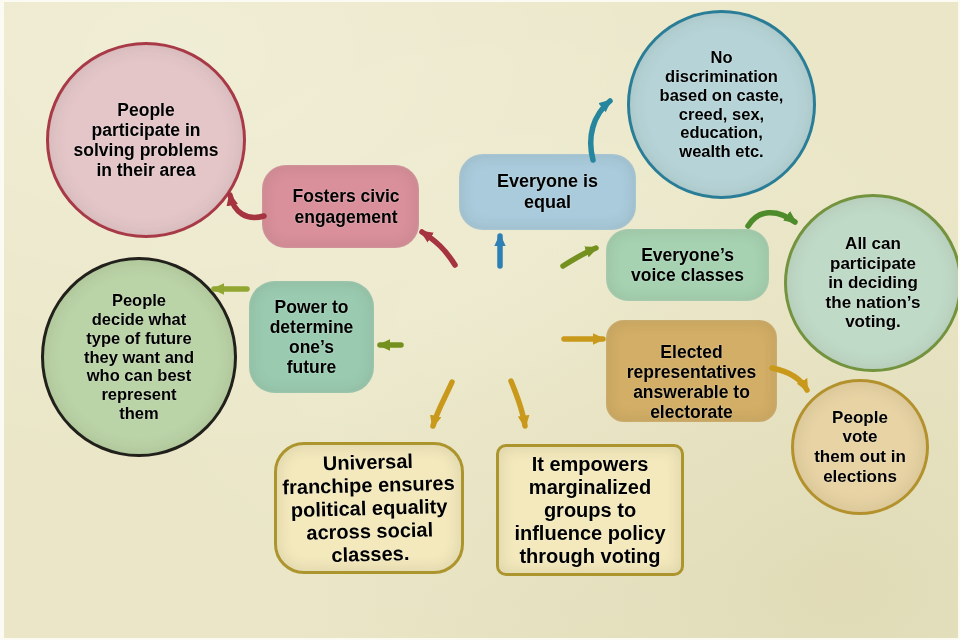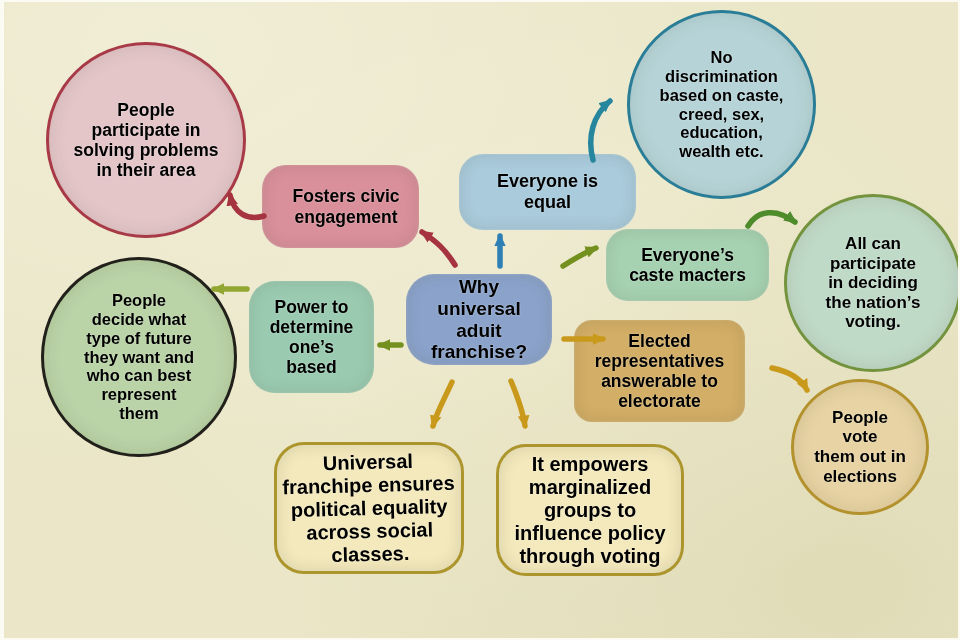--- a/index.html
+++ b/index.html
@@ -32,23 +32,23 @@
   .circ{border-radius:50%;box-shadow:inset 0 0 18px rgba(60,50,20,.12);}
   .outlined{border-style:solid;}
   svg.arrows{position:absolute;left:0;top:0;pointer-events:none;}
 
   
   #n-center   {left:402px;top:272px;width:146px;height:91px;border-radius:28px;font-size:19px;}
   #n-equal    {left:455px;top:152px;width:177px;height:76px;border-radius:24px;font-size:18px;}
   #n-fosters  {left:258px;top:163px;width:157px;height:83px;border-radius:24px;font-size:17.5px;padding-left:11px;}
   #n-power    {left:245px;top:279px;width:125px;height:112px;border-radius:26px;font-size:17.5px;}
   #n-voice    {left:602px;top:227px;width:163px;height:72px;border-radius:22px;font-size:17.5px;}
-  #n-elected  {left:570px;top:318px;width:171px;height:102px;border-radius:18px;font-size:17.5px;}
+  #n-elected  {left:602px;top:318px;width:171px;height:102px;border-radius:18px;font-size:17.5px;align-items:flex-end;}
   #n-universal{left:270px;top:440px;width:190px;height:132px;border-radius:30px;border-width:3px;font-size:20px;}
-  #n-empowers {left:492px;top:442px;width:188px;height:132px;border-radius:30px;border-width:3px;font-size:20px;}
+  #n-empowers {left:492px;top:442px;width:188px;height:132px;border-radius:10px;border-width:3px;font-size:20px;}
   #n-participate{left:42px;top:40px;width:200px;height:196px;border-width:3px;font-size:17.5px;}
   #n-nodiscrim {left:623px;top:8px;width:189px;height:189px;border-width:3px;font-size:16.5px;}
   #n-decide    {left:37px;top:255px;width:196px;height:200px;border-width:3.5px;font-size:16.5px;}
   #n-allcan    {left:780px;top:192px;width:178px;height:178px;border-width:3px;font-size:17px;}
   #n-voteout   {left:787px;top:377px;width:138px;height:136px;border-width:3px;font-size:17px;}
   #n-universal .label{transform:rotate(-1.5deg);}
 </style>
 </head>
 <body>
 
@@ -98,37 +98,31 @@
   <div class="node rrect" id="n-fosters" style="background-color: rgb(217, 144, 155);">
     <div class="label">Fosters civic
 engagement</div>
   </div>
 
   <div class="node rrect" id="n-equal" style="background-color: rgb(169, 203, 220);">
     <div class="label">Everyone is
 equal</div>
   </div>
 
-  <div class="node rrect" id="n-center" style="background-color: rgb(139, 163, 203);">
-    <div class="label">Why
-universal
-aduit
-franchise?</div>
-  </div>
 
   <div class="node rrect" id="n-power" style="background-color: rgb(154, 203, 177);">
     <div class="label">Power to
 determine
 one’s
-based</div>
+future</div>
   </div>
 
   <div class="node rrect" id="n-voice" style="background-color: rgb(166, 210, 178);">
     <div class="label">Everyone’s
-caste macters</div>
+voice classes</div>
   </div>
 
   <div class="node rrect" id="n-elected" style="background-color: rgb(210, 174, 102);">
     <div class="label">Elected
 representatives
 answerable to
 electorate</div>
   </div>
 
   <div class="node rrect outlined" id="n-universal" style="background-color: rgb(243, 233, 189); border-color: rgb(172, 149, 45);">

